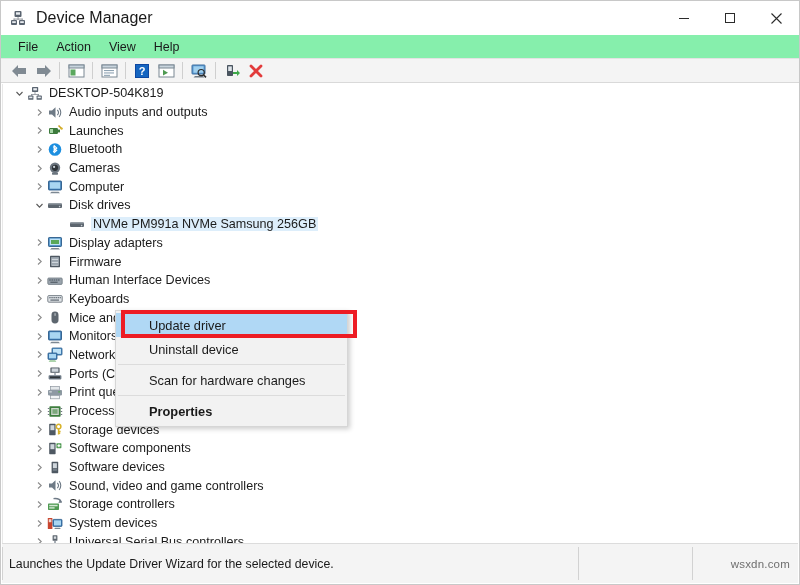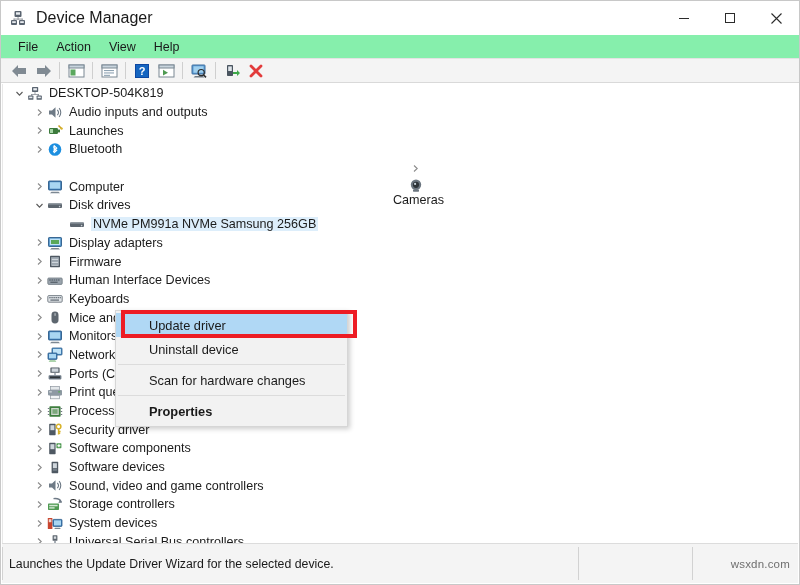--- a/index.html
+++ b/index.html
@@ -415,21 +415,21 @@
       </span>
       <span class="node-icon">
         <svg width="16" height="15" viewBox="0 0 16 15">
           <circle cx="8" cy="7.5" r="6.3" fill="#1c8fe0"></circle>
           <path d="M6.2 4.6 L9.8 8.3 L7.2 10.6 L7.2 3.6 L9.8 6.1 L6.2 9.8" fill="none" stroke="#ffffff" stroke-width="1.2" stroke-linejoin="round"></path>
         </svg>
       </span>
       <span class="node-label">Bluetooth</span>
     </div>
 
-    <div class="row" style="padding-left:30px;flex-direction:column;">
+    <div class="row" style="padding-left:30px;">
       <span class="twisty">
         <svg width="9" height="9" viewBox="0 0 9 9">
             <path d="M3 1.5 L6.2 4.5 L3 7.5" fill="none" stroke="#8c8c8c" stroke-width="1.1"></path>
           </svg>
       </span>
       <span class="node-icon">
         <svg width="16" height="15" viewBox="0 0 16 15">
           <circle cx="8" cy="6.8" r="5.2" fill="#6b757f"></circle>
           <circle cx="8" cy="6.8" r="3.1" fill="#2e3439"></circle>
           <circle cx="7.1" cy="5.9" r="1.1" fill="#c8d2da"></circle>
@@ -672,21 +672,21 @@
           </svg>
       </span>
       <span class="node-icon">
         <svg width="16" height="15" viewBox="0 0 16 15">
           <rect x="2.2" y="1.8" width="6.4" height="11.4" rx="0.6" fill="#4e5862"></rect>
           <rect x="3.4" y="3.2" width="4" height="5" fill="#cfd6dc"></rect>
           <circle cx="11.6" cy="4.6" r="2.3" fill="none" stroke="#d8b32a" stroke-width="1.5"></circle>
           <path d="M11.6 6.6 L11.6 12.4 M11.6 9.4 L13.6 9.4 M11.6 11.2 L13.2 11.2" stroke="#d8b32a" stroke-width="1.5" fill="none"></path>
         </svg>
       </span>
-      <span class="node-label">Security driver</span>
+      <span class="node-label">Storage devices</span>
     </div>
 
     <div class="row" style="padding-left:30px;">
       <span class="twisty">
         <svg width="9" height="9" viewBox="0 0 9 9">
             <path d="M3 1.5 L6.2 4.5 L3 7.5" fill="none" stroke="#8c8c8c" stroke-width="1.1"></path>
           </svg>
       </span>
       <span class="node-icon">
         <svg width="16" height="15" viewBox="0 0 16 15">

